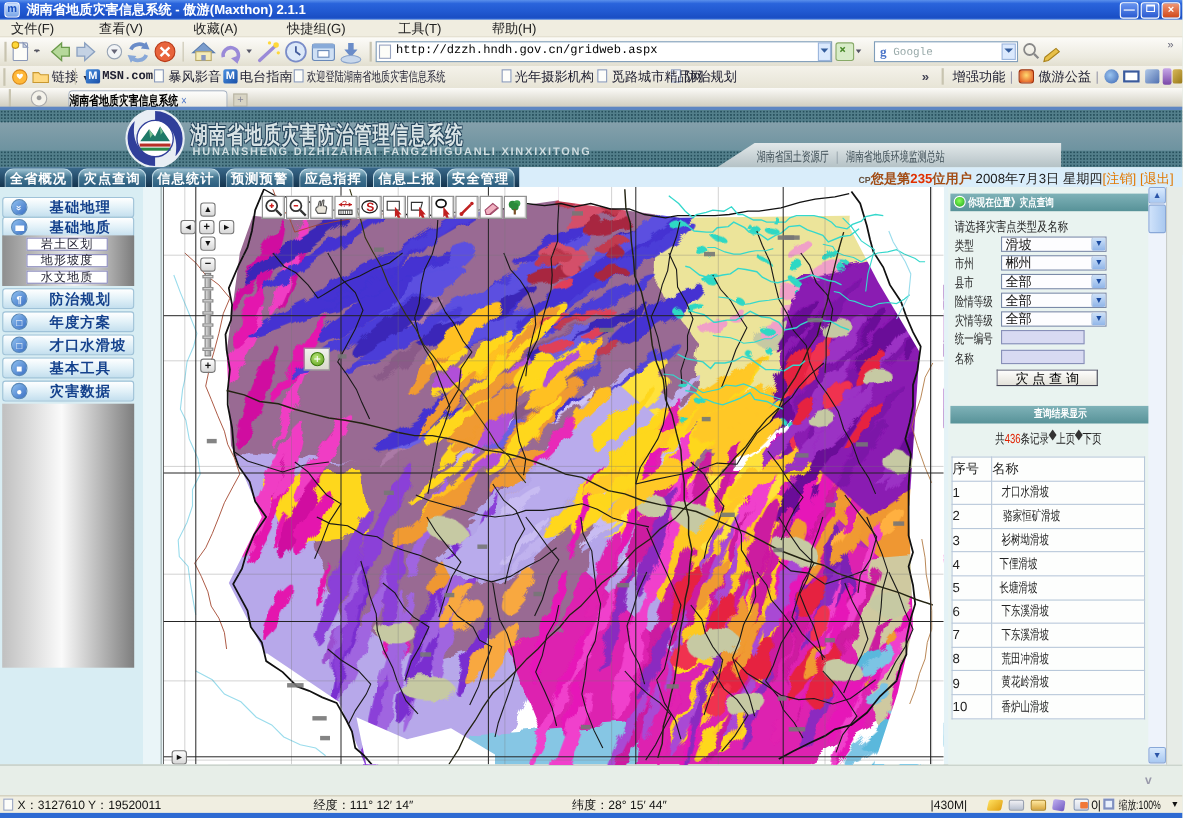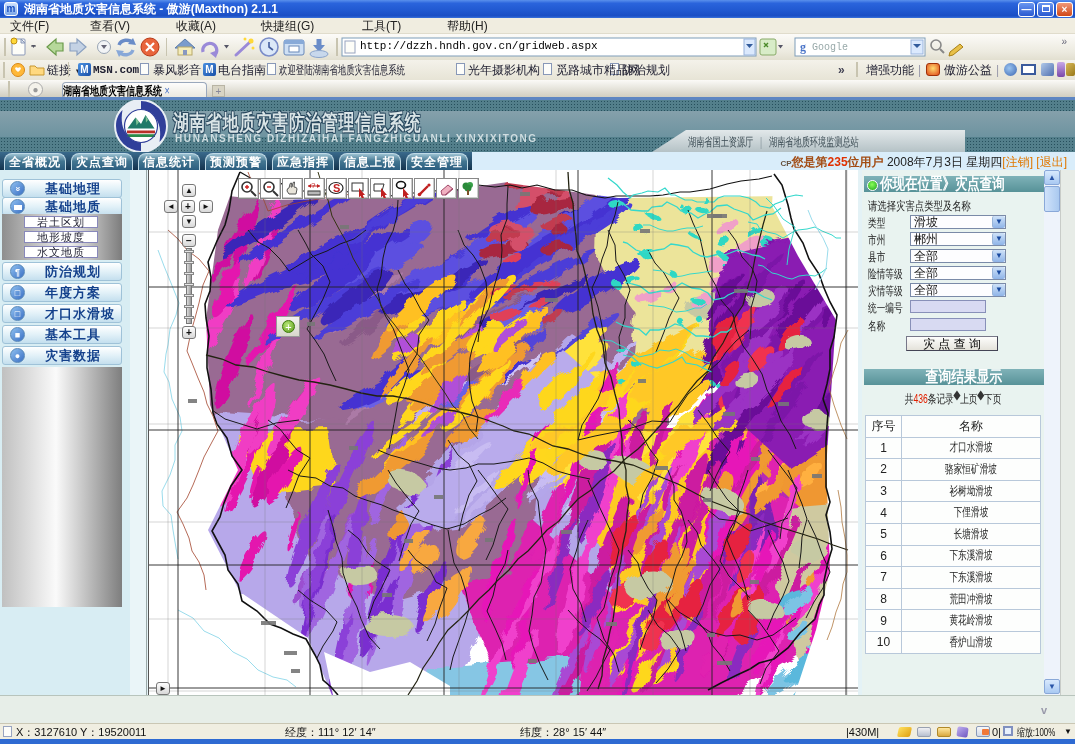--- a/index.html
+++ b/index.html
@@ -47,29 +47,29 @@
 #subpan{position:absolute;left:2px;top:44px;width:120px;height:46px;background:linear-gradient(90deg,#8e8e8e,#f2f2f2 55%,#7c7c7c)}
 .sitem{position:absolute;left:24px;width:74px;height:12px;background:#fff;border:1px solid #8888bb;font-size:11px;color:#223;text-align:center;line-height:11px;letter-spacing:1px}
 #graybox{position:absolute;left:2px;top:197px;width:120px;height:240px;background:linear-gradient(90deg,#c0c0c0,#fafafa 45%,#7e7e7e)}
 #gutter{position:absolute;left:130px;top:0;width:17px;height:525px;background:#eaf5f8;border-right:1px solid #9aa8a8}
 #mapwrap{position:absolute;left:148px;top:0;width:710px;height:525px;background:#fff;overflow:hidden}
 
 .mtb{position:absolute;top:8px;width:21px;height:21px;background:#fff;border:1px solid #888;box-shadow:inset -1px -1px 0 #ccc}
 .navb{position:absolute;width:14px;height:13px;background:linear-gradient(180deg,#fdfdfd,#d8d8d8);border:1px solid #777;border-radius:3px;color:#111;font-size:10px;font-weight:bold;text-align:center;line-height:12px}
 
 #rpanel{position:absolute;left:862px;top:0;width:182px;height:525px;background:#e9f3f0;font-size:12px}
-#rpanel .tealbar{position:absolute;left:2px;width:199px;height:16px;background:linear-gradient(180deg,#7fb2b8,#579298);color:#fff;font-weight:bold;font-size:16px;line-height:16px}
+#rpanel .tealbar{position:absolute;left:2px;width:199px;height:16px;background:linear-gradient(180deg,#7fb2b8,#579298);color:#fff;font-weight:bold;font-size:10px;line-height:16px}
 #rpanel .lbl{position:absolute;left:6px;font-size:12px;color:#222;transform:scaleX(0.72);transform-origin:0 0;white-space:nowrap}
 .sel{position:absolute;left:48px;width:96px;height:14px;background:#fdfdff;border:1px solid #7a8aa8}
 .sel .ar{position:absolute;right:0;top:0;width:13px;height:12px;background:linear-gradient(180deg,#cfe2f8,#8fb4e8);border-left:1px solid #98b4d8;border-radius:2px;color:#1a4aa0;font-size:8px;text-align:center;line-height:11px;font-weight:bold}
 .sel .v{position:absolute;left:3px;top:0;font-size:12px;line-height:13px;color:#111}
 .inp{position:absolute;left:48px;width:76px;height:13px;background:#d8daf2;border:1px solid #8890b8}
 #qbtn{position:absolute;left:44px;top:166px;width:92px;height:15px;background:linear-gradient(180deg,#fdfdfc,#e4e2da);border:1px solid #778;border-right-color:#445;border-bottom-color:#445;font-size:12px;text-align:center;line-height:14px}
 #rtable{position:absolute;left:3px;top:245px;width:176px;border-collapse:collapse;font-size:12px;color:#222;background:#fdfefd}
-#rtable td{border:1px solid #b8c8da;text-align:center;height:21.6px;padding:0}
+#rtable td{border:1px solid #b8c8da;text-align:left;height:21.6px;padding:0}
 
 #vsb{position:absolute;left:1044px;top:0;width:16px;height:525px;background:#eef3fb}
 .sbb{position:absolute;left:0;width:16px;height:15px;background:linear-gradient(180deg,#d8e9fd,#a9c9f2);border:1px solid #89a8d8;border-radius:2px;color:#2a55a8;font-size:8px;text-align:center;line-height:14px}
 #edge{position:absolute;left:1060px;top:0;width:15px;height:525px;background:#e7ece7;border-left:1px solid #c8ccc8}
 
 #pgbot{left:0;top:695px;width:1075px;height:28px;background:#e7eee8;border-top:1px solid #b8c4bc}
 #status{left:0;top:723px;width:1075px;height:16px;background:#f0eee1;border-top:1px solid #cac7b4;font-size:11px;color:#111;line-height:16px}
 #bluebar{left:0;top:739px;width:1075px;height:5px;background:#2e6ad2}
 .tico{display:inline-block;vertical-align:middle}
 </style></head><body>

